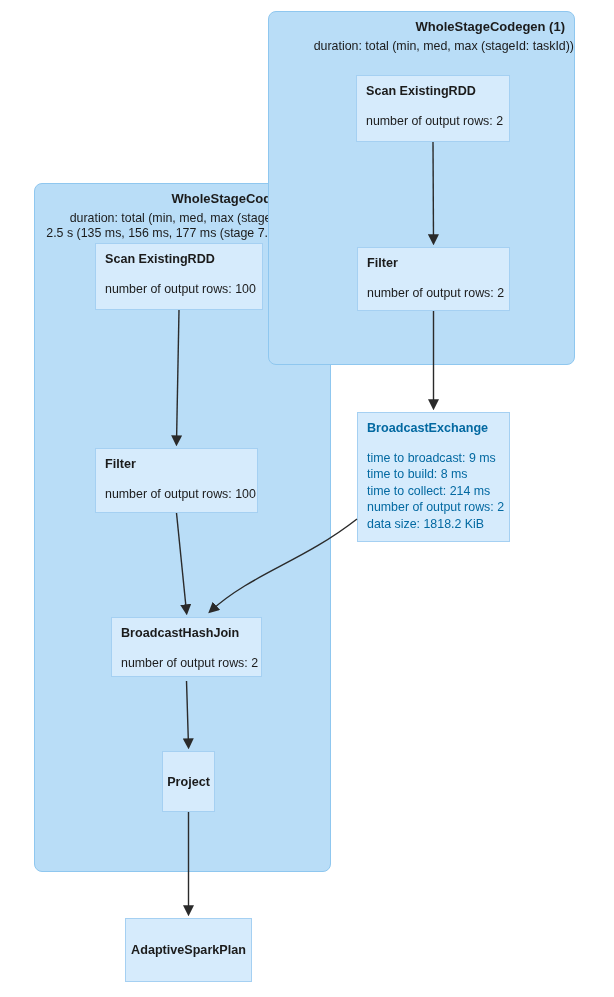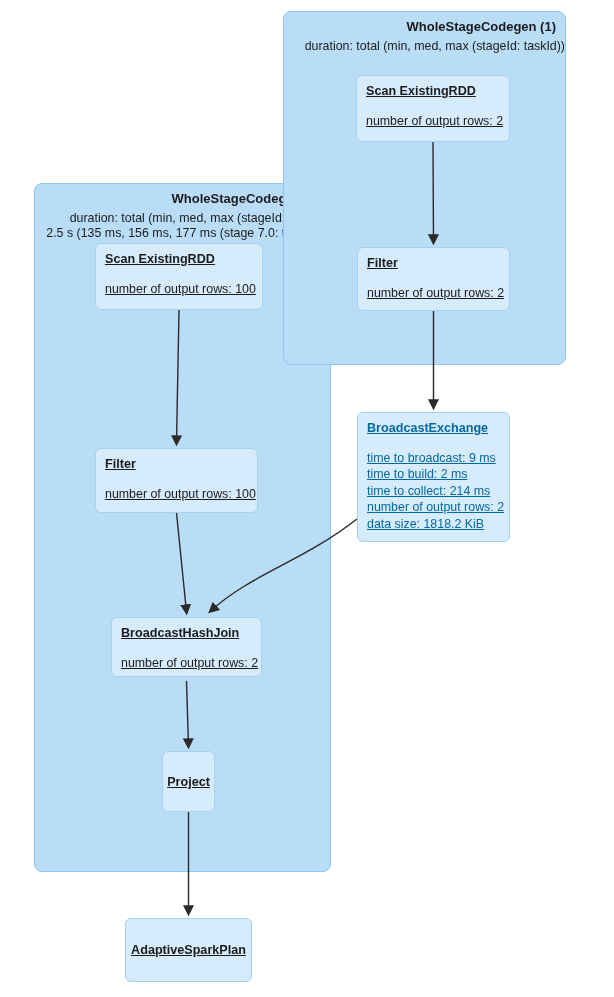--- a/index.html
+++ b/index.html
@@ -3,34 +3,34 @@
 <meta charset="utf-8">
 <style>
   html,body{margin:0;padding:0;background:#ffffff;}
   body{width:614px;height:997px;font-family:"Liberation Sans",sans-serif;}
   #canvas{position:relative;width:614px;height:997px;overflow:hidden;background:#ffffff;}
 
   .cluster{position:absolute;box-sizing:border-box;border:1px solid;border-radius:8px;}
   .cluster-title{font-weight:bold;font-size:13px;text-align:right;padding:7px 9px 0 0;white-space:nowrap;}
   .cluster-duration{font-size:12.4px;line-height:14.5px;text-align:right;white-space:nowrap;margin-top:5px;}
 
-  .node{position:absolute;box-sizing:border-box;border:1px solid;border-radius:6px;padding:8px 9px;z-index:3;text-decoration:underline;}
+  .node{position:absolute;box-sizing:border-box;border:1px solid;border-radius:0;padding:8px 9px;z-index:3;}
   .node-title{font-weight:bold;font-size:12.6px;white-space:nowrap;}
   .node-metrics{margin-top:15px;}
   .node-metric{font-size:12.4px;line-height:16.4px;white-space:nowrap;}
   .node.center{display:flex;align-items:center;justify-content:center;padding:0;}
   .node.center .node-title{margin:0;}
 
   #edges{position:absolute;left:0;top:0;z-index:4;pointer-events:none;}
 </style>
 </head>
 <body>
 
 <div id="canvas">
-  <div class="cluster" style="left: 283px; top: 11px; width: 283px; height: 354px; background: rgb(185, 221, 247); border-color: rgb(143, 199, 239); z-index: 2; color: rgb(27, 27, 27);">
+  <div class="cluster" style="left: 268px; top: 11px; width: 307px; height: 354px; background: rgb(185, 221, 247); border-color: rgb(143, 199, 239); z-index: 2; color: rgb(27, 27, 27);">
       <div class="cluster-title">WholeStageCodegen (1)</div>
       <div class="cluster-duration">duration: total (min, med, max (stageId: taskId))</div>
     </div>
     <div class="cluster" style="left: 34px; top: 183px; width: 297px; height: 689px; background: rgb(185, 221, 247); border-color: rgb(143, 199, 239); z-index: 1; color: rgb(27, 27, 27);">
       <div class="cluster-title">WholeStageCodegen (2)</div>
       <div class="cluster-duration">duration: total (min, med, max (stageId: taskId))</div>
       <div class="cluster-duration" style="margin-top: 0px;">2.5 s (135 ms, 156 ms, 177 ms (stage 7.0: task 36))</div>
     </div>
     <div class="node" style="left: 356px; top: 75px; width: 154px; height: 67px; background: rgb(214, 235, 252); border-color: rgb(165, 208, 242); color: rgb(27, 27, 27);">
       <div class="node-title">Scan ExistingRDD</div>
@@ -41,21 +41,21 @@
     <div class="node" style="left: 357px; top: 247px; width: 153px; height: 64px; background: rgb(214, 235, 252); border-color: rgb(165, 208, 242); color: rgb(27, 27, 27);">
       <div class="node-title">Filter</div>
       <div class="node-metrics">
         <div class="node-metric">number of output rows: 2</div>
       </div>
     </div>
     <div class="node" style="left: 357px; top: 412px; width: 153px; height: 130px; background: rgb(214, 235, 252); border-color: rgb(165, 208, 242); color: #0369a1;">
       <div class="node-title">BroadcastExchange</div>
       <div class="node-metrics">
         <div class="node-metric">time to broadcast: 9 ms</div>
-        <div class="node-metric">time to build: 2 ms</div>
+        <div class="node-metric">time to build: 8 ms</div>
         <div class="node-metric">time to collect: 214 ms</div>
         <div class="node-metric">number of output rows: 2</div>
         <div class="node-metric">data size: 1818.2 KiB</div>
       </div>
     </div>
     <div class="node" style="left: 95px; top: 243px; width: 168px; height: 67px; background: rgb(214, 235, 252); border-color: rgb(165, 208, 242); color: rgb(27, 27, 27);">
       <div class="node-title">Scan ExistingRDD</div>
       <div class="node-metrics">
         <div class="node-metric">number of output rows: 100</div>
       </div>

